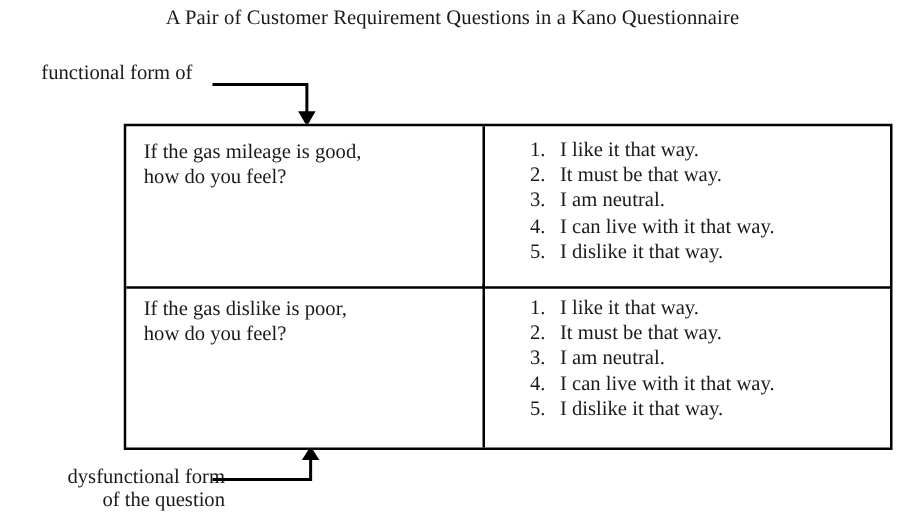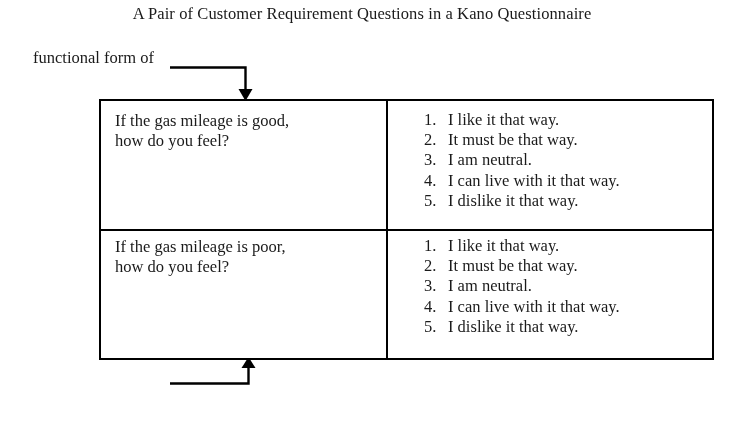--- a/index.html
+++ b/index.html
@@ -155,20 +155,24 @@
     <span>functional form of</span>
   </div>
 
   <div id="functional-leader" class="leader">
     <svg width="90" height="42" viewBox="0 0 90 42">
       <path d="M 2 7.5 L 77.5 7.5 L 77.5 30" fill="none" stroke="#000000" stroke-width="2.4"></path>
       <path d="M 70.5 29 L 84.5 29 L 77.5 41 Z" fill="#000000"></path>
     </svg>
   </div>
 
+  <div id="dysfunctional-label" class="callout-label">
+    <span>dysfunctional form</span>
+    <span class="callout-line2">of the question</span>
+  </div>
 
   <div id="dysfunctional-leader" class="leader">
     <svg width="90" height="32" viewBox="0 0 90 32">
       <path d="M 2 27.5 L 80.5 27.5 L 80.5 11" fill="none" stroke="#000000" stroke-width="2.4"></path>
       <path d="M 73.5 12 L 87.5 12 L 80.5 1 Z" fill="#000000"></path>
     </svg>
   </div>
 
   <div id="kano-table">
 
@@ -198,21 +202,21 @@
           <li>
             <span class="answer-num">5.</span>
             <span>I dislike it that way.</span>
           </li>
         </ol>
       </div>
     </div>
 
     <div id="kano-row-dysfunctional" class="kano-row">
       <div class="question-cell">
-        <div class="question-text">If the gas mileage is poor,
+        <div class="question-text">If the gas dislike is poor,
 how do you feel?</div>
       </div>
       <div class="answers-cell">
         <ol class="answers-list">
           <li>
             <span class="answer-num">1.</span>
             <span>I like it that way.</span>
           </li>
           <li>
             <span class="answer-num">2.</span>

